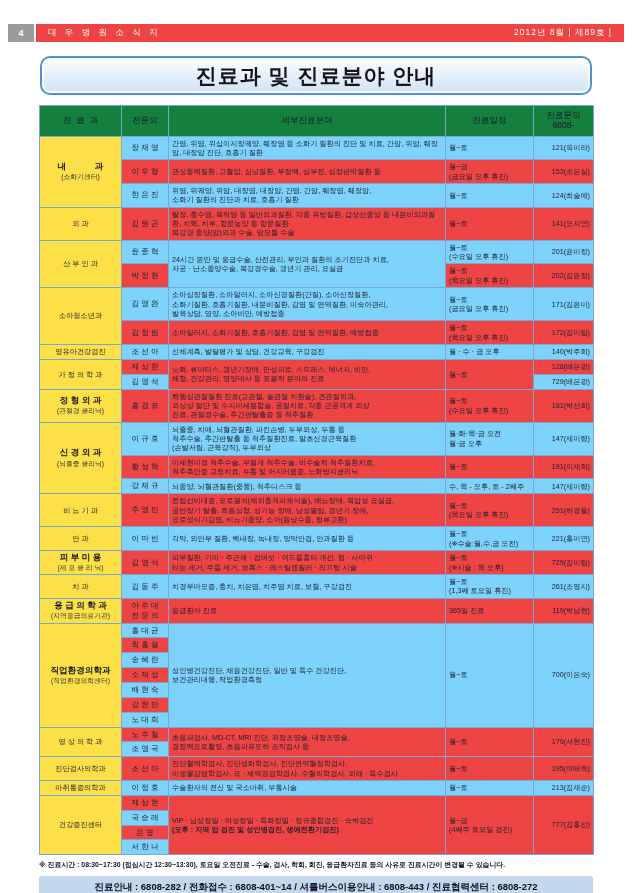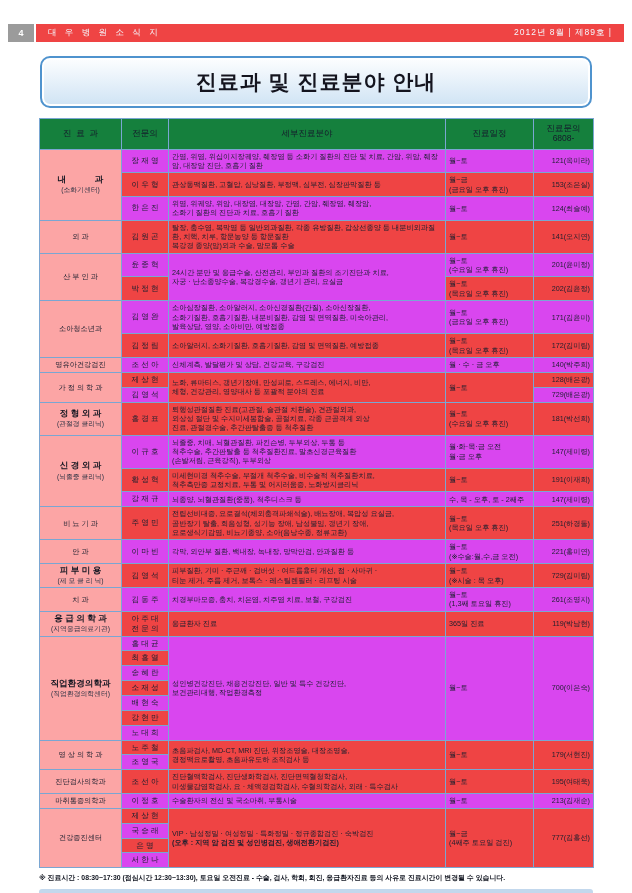--- a/index.html
+++ b/index.html
@@ -15,44 +15,44 @@
     width:26px; background:#9b9b9b; color:#ffffff; font-size:9px; font-weight:bold;
     display:flex; align-items:center; justify-content:center; margin-right:2px;
   }
   .topbar {
     flex:1; background:#ef4444; color:#f4f8fd; font-size:8.5px; letter-spacing:3px;
     display:flex; align-items:center; padding:0 12px;
   }
   .topbar .issue { margin-left:auto; letter-spacing:1px; }
   
   .titlebox {
-    margin:14px 40px 10px 40px; height:52px; border:2px solid #4f93ce; border-radius:10px;
+    margin:14px 40px 10px 40px; height:39px; border:2px solid #4f93ce; border-radius:10px;
     background:linear-gradient(#fdfeff,#cfe3f4);
     box-shadow:inset 0 0 0 2px #ffffff;
     display:flex; align-items:center; justify-content:center;
   }
   .titlebox h1 { font-size:21px; font-weight:bold; color:#14141e; letter-spacing:1px; }
   
   .tblwrap { margin:0 39px; }
   table { width:554px; border-collapse:collapse; table-layout:fixed; border:1.5px solid #4f83bf; }
   th, td { border:1px solid #7aa6d2; vertical-align:middle; }
   th {
     background:#15803d; font-size:8.5px; font-weight:normal; padding:5px 2px;
     white-space:pre-wrap; color:#15192b; line-height:1.15;
   }
   td { font-size:7.2px; line-height:1.3; padding:2px 3px; white-space:pre-line; }
-  td.dept { background:#fca5a5; text-align:center; padding:1px 2px; }
+  td.dept { background:#fde047; text-align:center; padding:1px 2px; }
   .dept-main { font-weight:bold; font-size:8.6px; white-space:pre-wrap; color:#10141f; }
   .dept-sub { font-size:6.8px; color:#2a3142; margin-top:1px; }
   td.doc { text-align:center; font-size:7.6px; }
   td.detail { text-align:left; }
   td.detail .bline { font-weight:bold; }
   td.sched { text-align:left; }
   td.phone { text-align:right; }
-  td.shade0 { background:#d946ef;margin-top:31px; }
+  td.shade0 { background:#7dd3fc;margin-top:31px; }
   td.shade1 { background:#ef4444; }
   
   .note {
     margin:6px 39px 0 39px; font-size:6.9px; font-weight:bold; color:#10141f; line-height:1.3;
   }
   .contactbar {
     margin:6px 39px 0 39px; background:#c3d8ed; border-radius:3px;
     font-size:9.5px; font-weight:bold; color:#0d1120; text-align:center; padding:5px 2px;
   }
 </style>

